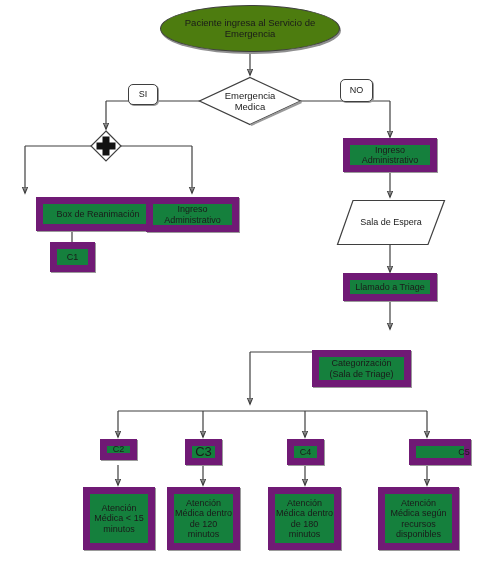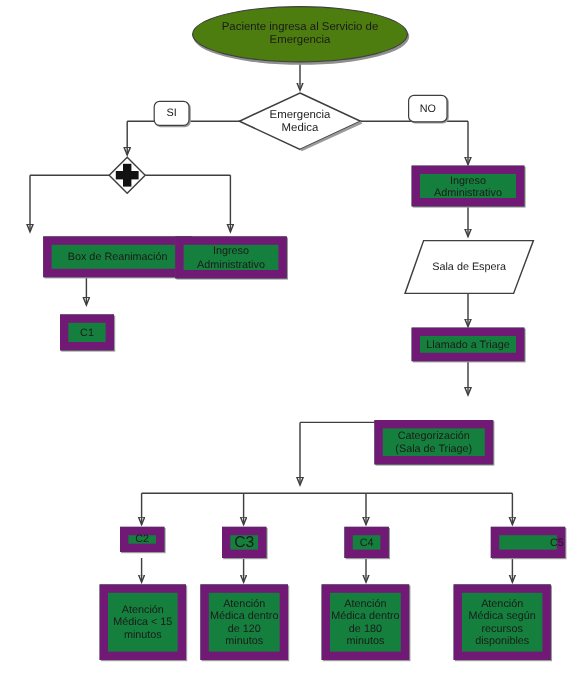--- a/index.html
+++ b/index.html
@@ -146,21 +146,21 @@
         <rect x="6.5" y="12.5" width="19" height="7" fill="#121212"></rect>
       </g>
     </svg>
   </div>
 
   <div class="node box" style="left:18px; top:197px; width:124px; height:34px; font-size:9px;margin-left:18px;">Box de  Reanimación</div>
 
   <div class="node box" style="left:146px; top:197px; width:93px; height:35px; font-size:9px;">Ingreso
 Administrativo</div>
 
-  <div class="node box" style="left:50px; top:262px; width:45px; height:30px; font-size:9px;">C1</div>
+  <div class="node box" style="left:50px; top:242px; width:45px; height:30px; font-size:9px;">C1</div>
 
   <div class="node box" style="left:343px; top:138px; width:94px; height:34px; font-size:9px;">Ingreso
 Administrativo</div>
 
   <div class="shapeholder" style="left:336px; top:199px; width:110px; height:47px;">
     <svg width="110" height="47" viewBox="0 0 110 47">
       <polygon points="17,1.5 108.5,1.5 92,45.5 1.5,45.5" fill="#ffffff" stroke="#3f3f3f" stroke-width="1.2"></polygon>
     </svg>
   </div>
   <div class="shapelabel" style="left:336px; top:199px; width:110px; height:47px; font-size:9px;">Sala de Espera</div>

